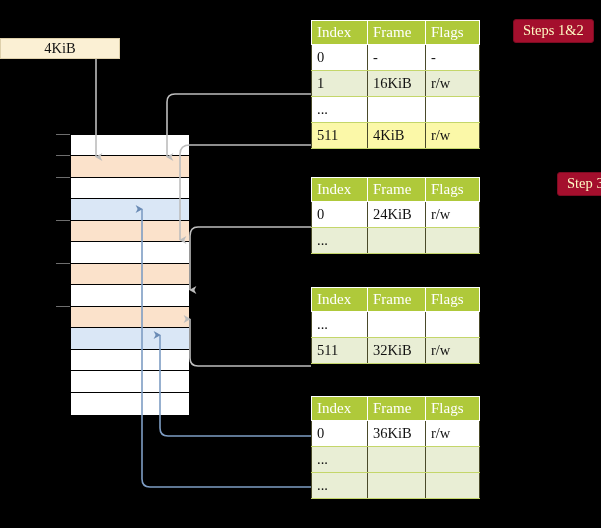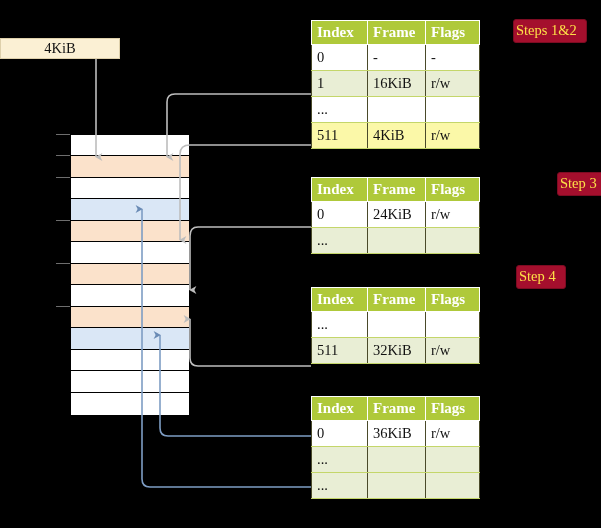--- a/index.html
+++ b/index.html
@@ -22,21 +22,21 @@
     border-collapse: collapse;
     border: 1px solid #9aa38f;
     background: #ffffff;
     font-size: 14.5px;
     color: #111111;
     table-layout: fixed;
   }
   .ptable th {
     background: #afc93a;
     color: #ffffff;
-    font-weight: bold;
+    font-weight: normal;
     text-align: left;
     padding: 2px 5px;
     border: 1px solid #ffffff;
     font-size: 15px;
     height: 23px;
     line-height: 19px;
   }
   .ptable td {
     padding: 1px 5px;
     border-left: 1px solid #4a4a2a;
@@ -52,24 +52,24 @@
   .ptable tr.row-tint  td { background: #e9eed5; }
   .ptable td.hl { background: #fbf8a8 !important; }
   .ptable col.c-index { width: 56px; }
   .ptable col.c-frame { width: 58px; }
   .ptable col.c-flags { width: 54px; }
 
   
   .badge {
     position: absolute;
     background: #a40f2d;
-    color: #fde047;
+    color: #fef9c3;
     font-size: 14.5px;
     line-height: 19px;
-    padding: 1px 9px 2px 2px;
+    padding: 1px 9px 2px 9px;
     border-radius: 3px;
     border: 1px solid #7d0b22;
     white-space: nowrap;
   }
 
   
   #sizebox {
     position: absolute;
     left: 0px; top: 38px;
     width: 120px; height: 21px;
@@ -118,21 +118,20 @@
 <body>
 
 <div id="stage">
 
   <div id="sizebox">
     <span>4KiB</span>
   </div>
 
   <div class="badge" style="left:513px; top:19px;">Steps 1&amp;2</div>
   <div class="badge" style="left:521px; top:172px;margin-left:36px;">Step 3</div>
-  <div class="badge" style="left:516px; top:265px;">Step 4</div>
 
   <div id="memblock">
       <div class="mrow c-white" style="top: 0px; height: 21.4615px;"></div>
       <div class="mrow c-orange" style="top: 21.4615px; height: 21.4615px;"></div>
       <div class="mrow c-white" style="top: 42.9231px; height: 21.4615px;"></div>
       <div class="mrow c-blue" style="top: 64.3846px; height: 21.4615px;"></div>
       <div class="mrow c-orange" style="top: 85.8462px; height: 21.4615px;"></div>
       <div class="mrow c-white" style="top: 107.308px; height: 21.4615px;"></div>
       <div class="mrow c-orange" style="top: 128.769px; height: 21.4615px;"></div>
       <div class="mrow c-white" style="top: 150.231px; height: 21.4615px;"></div>

